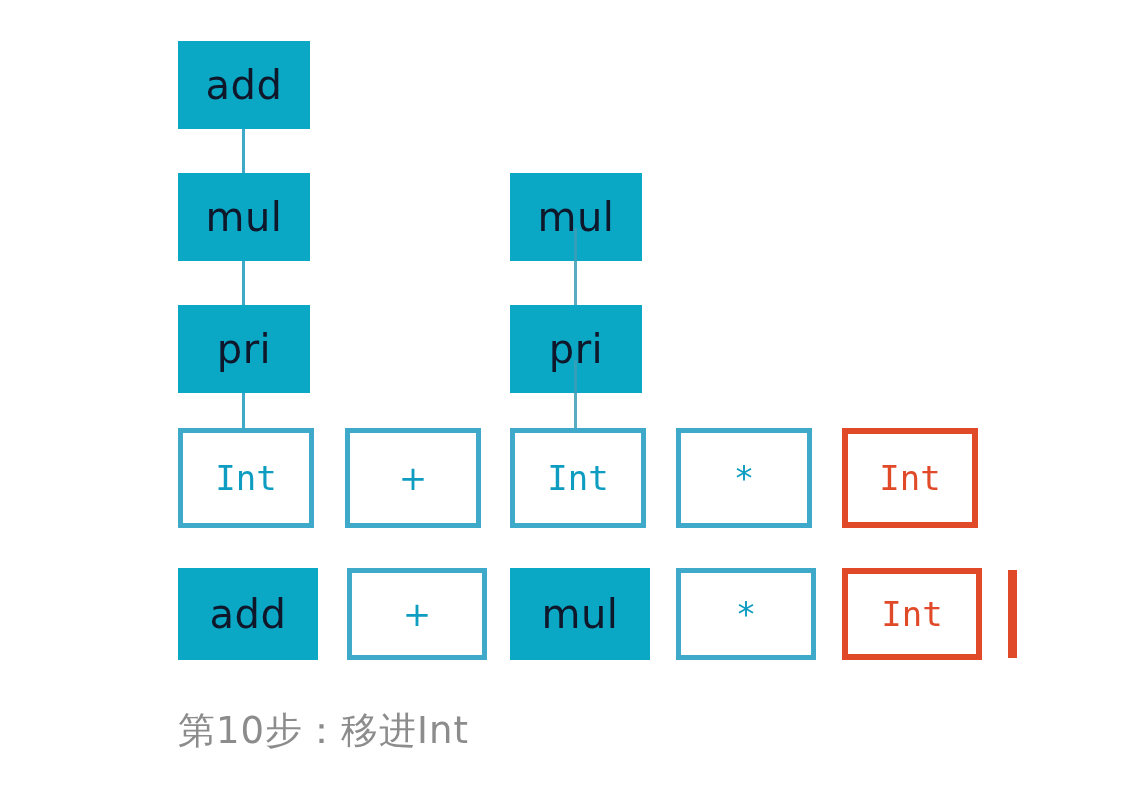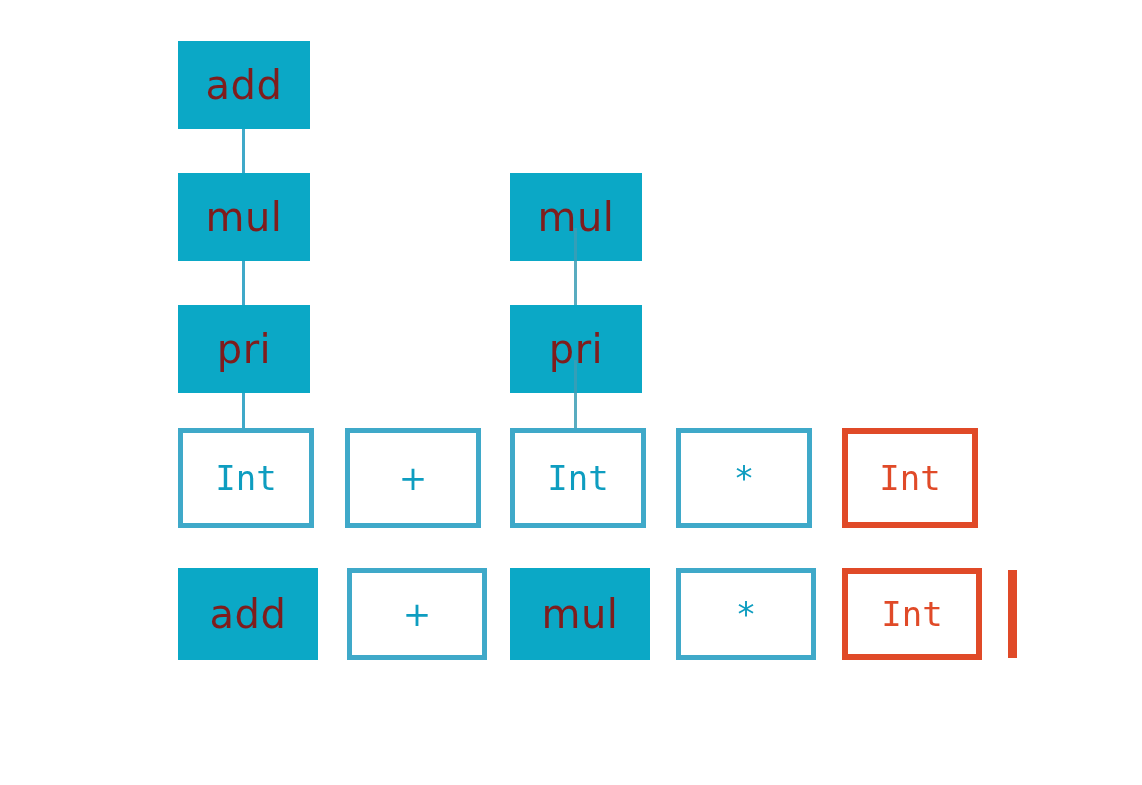--- a/index.html
+++ b/index.html
@@ -25,21 +25,21 @@
     display: flex;
     align-items: center;
     justify-content: center;
     line-height: 1;
     user-select: none;
   }
 
   
   .node.fill {
     background: #0BA8C6;
-    color: #7f1d1d;
+    color: #0f172a;
     border: none;
     font-family: "DejaVu Sans", sans-serif;
     font-size: 40px;
     font-weight: 400;
     letter-spacing: 0.5px;
   }
 
   
   .node.outline {
     background: #ffffff;
@@ -136,14 +136,15 @@
   <div class="node outline op" style="left:347px; top:568px; width:140px; height:92px;">+</div>
 
   <div class="node fill" style="left:510px; top:568px; width:140px; height:92px;">mul</div>
 
   <div class="node outline op" style="left:676px; top:568px; width:140px; height:92px;">*</div>
 
   <div class="node outline-red" style="left:842px; top:568px; width:140px; height:92px;">Int</div>
 
   <div class="cursor-bar" style="left:1008px; top:570px; height:88px;"></div>
 
+  <div class="caption" style="left: 178px; top: 706px;">第10步：移进Int</div>
 
 </div>
 
 </body></html>

